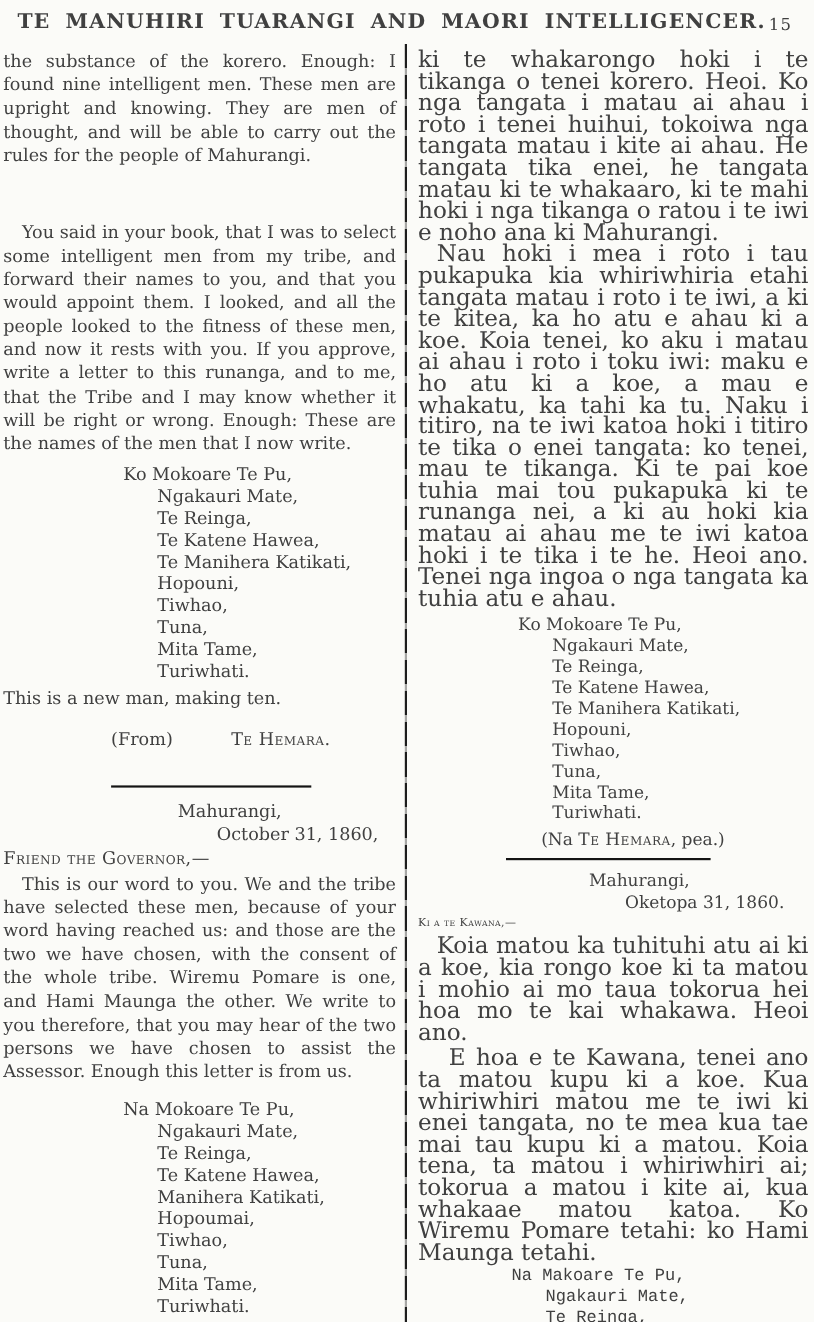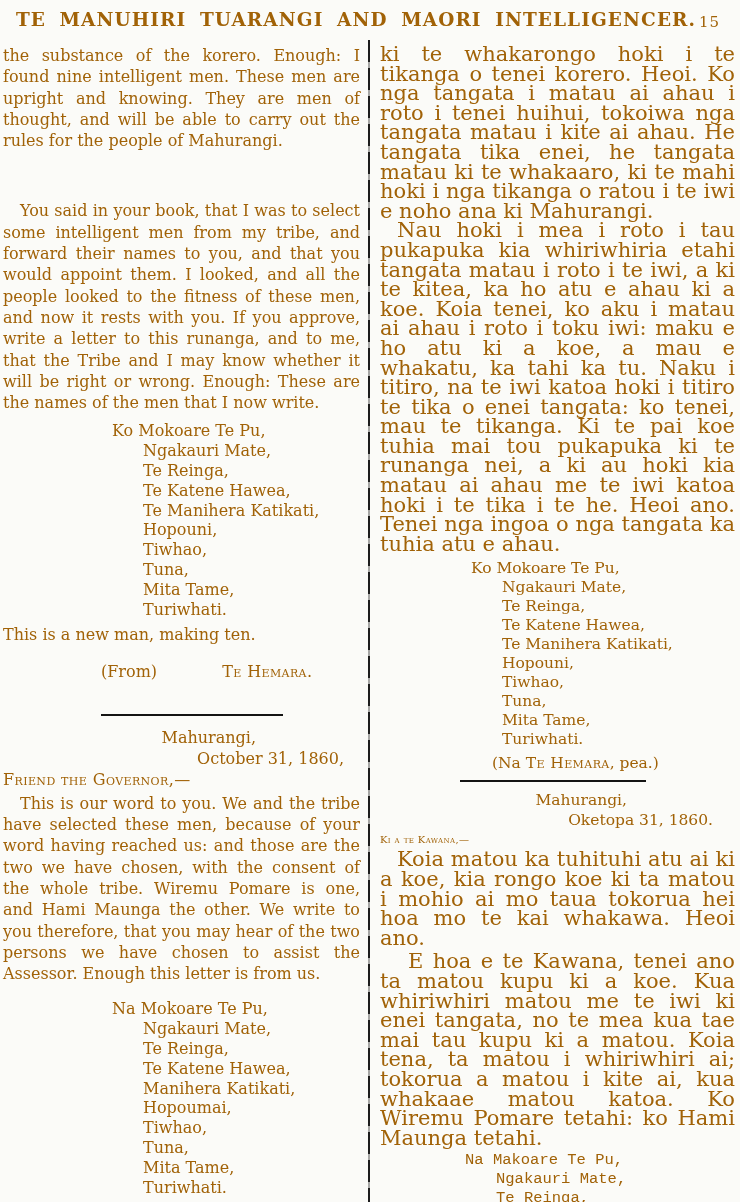--- a/index.html
+++ b/index.html
@@ -1,20 +1,20 @@
 <!DOCTYPE html>
 <html><head>
 <meta charset="utf-8">
 <style>
   html,body{margin:0;padding:0;background:#e8e8e4;}
   .page{
     position:relative;
     width:740px;height:1202px;
     background:#fbfbf8;
-    color:#a16207;
+    color:#404040;
     font-family:"DejaVu Serif","Liberation Serif",serif;
     overflow:hidden;
     margin:0 auto;
   }
   
   .masthead-row{position:relative;height:40px;padding-top:9px;box-sizing:border-box;text-align:center;}
   .masthead{
     display:inline-block;
     font-weight:700;font-size:18.5px;letter-spacing:1.1px;word-spacing:6px;
     transform:translateX(-14px);
@@ -38,21 +38,21 @@
   .gap-top{margin-top:49px !important;}
   .name-list{font-size:16px;line-height:19.8px;}
   .col-right .name-list{font-size:15.5px;line-height:19px;}
   .nl-left{margin:8px 0 0 140px;}
   .nl-left.nl2{margin-top:15px;}
   .nl-right{margin:5px 0 0 122px;}
   .nl-right.nl2{margin-top:3px;margin-left:116px;font-family:Liberation Mono, monospace;}
   .nli.first{text-indent:-31px;}
   .afterlist{margin-top:5px !important;}
   .sigline{margin-top:15px;padding-left:98px;font-size:16px;line-height:21px;}
-  .signame{margin-left:60px;}
+  .signame{margin-left:48px;}
   .sigline-r{margin-top:4px;padding-left:112px;font-size:15.5px;line-height:20px;}
   .sc{font-variant:small-caps;letter-spacing:.4px;}
   .hrule{height:2px;background:#141414;}
   .hrule-left{width:182px;margin:32px 0 11px 98px;}
   .hrule-right{width:186px;margin:7px 0 8px 80px;}
   .dateline-place,.dateline-date{text-align:right;font-size:16px;line-height:21px;}
   .col-right .dateline-place,.col-right .dateline-date{font-size:15.5px;line-height:20px;}
   .dp-left{padding-right:104px;}
   .dd-left{padding-right:16px;}
   .dp-right{padding-right:108px;}

